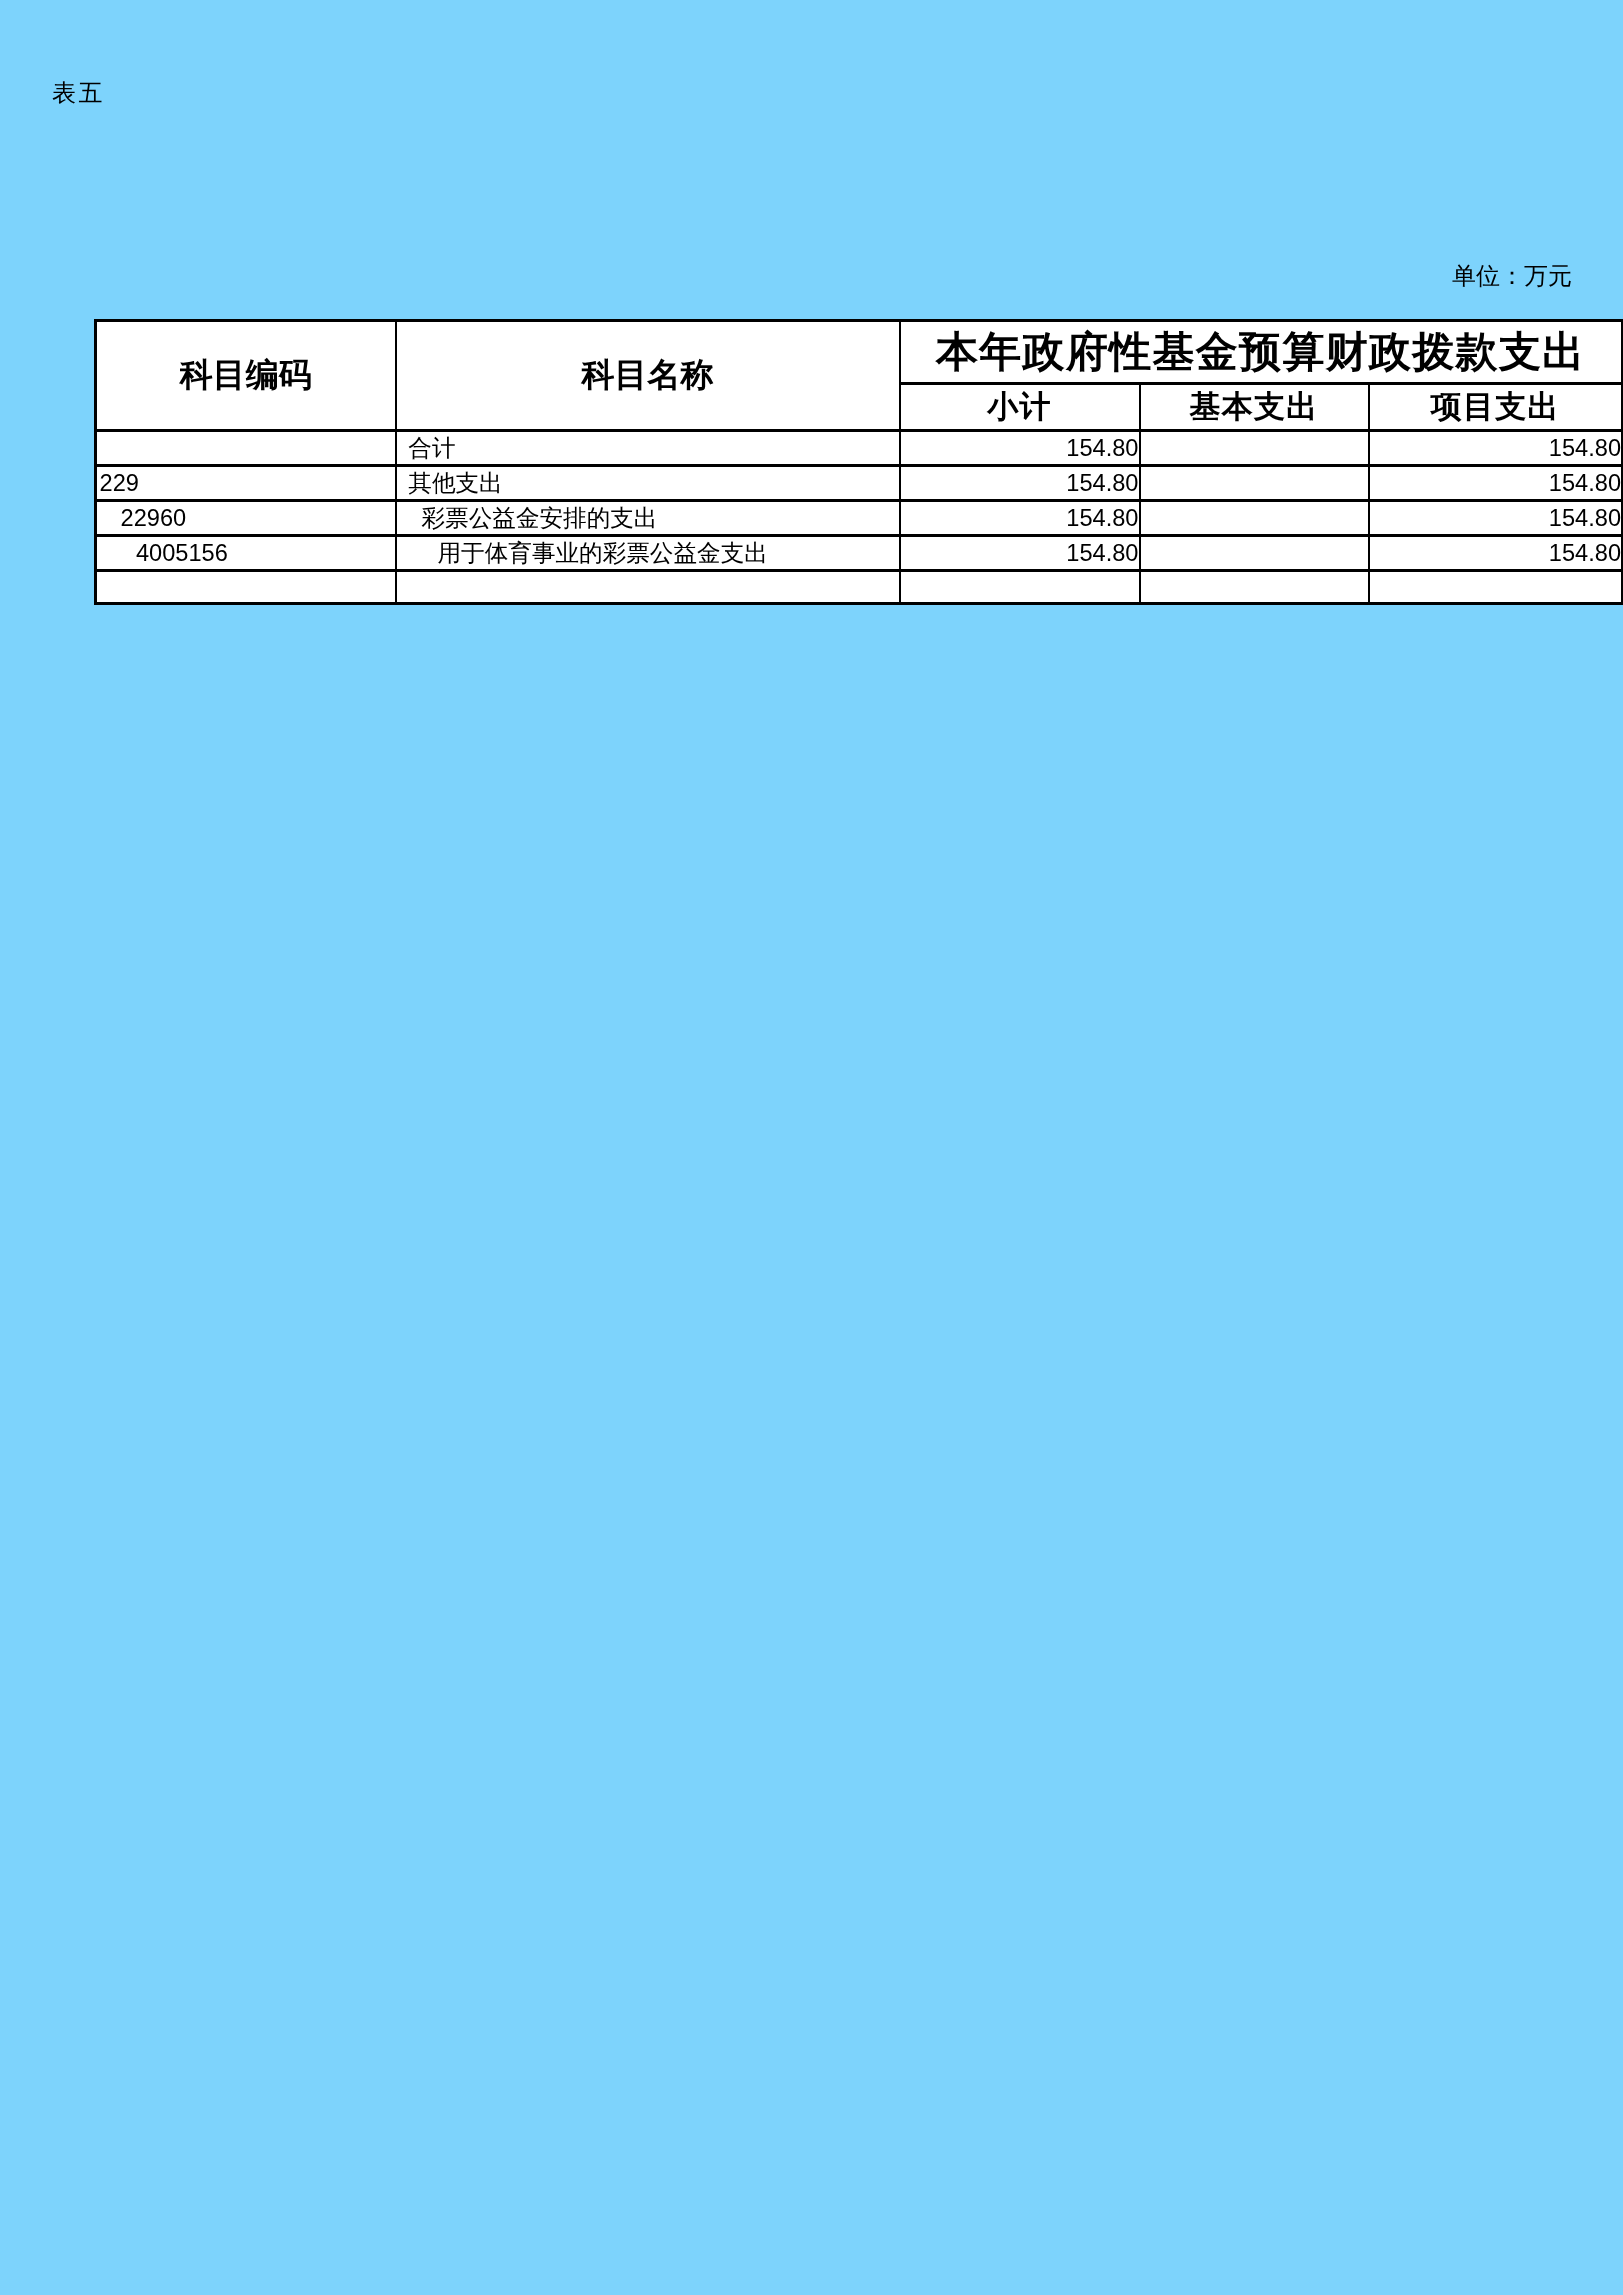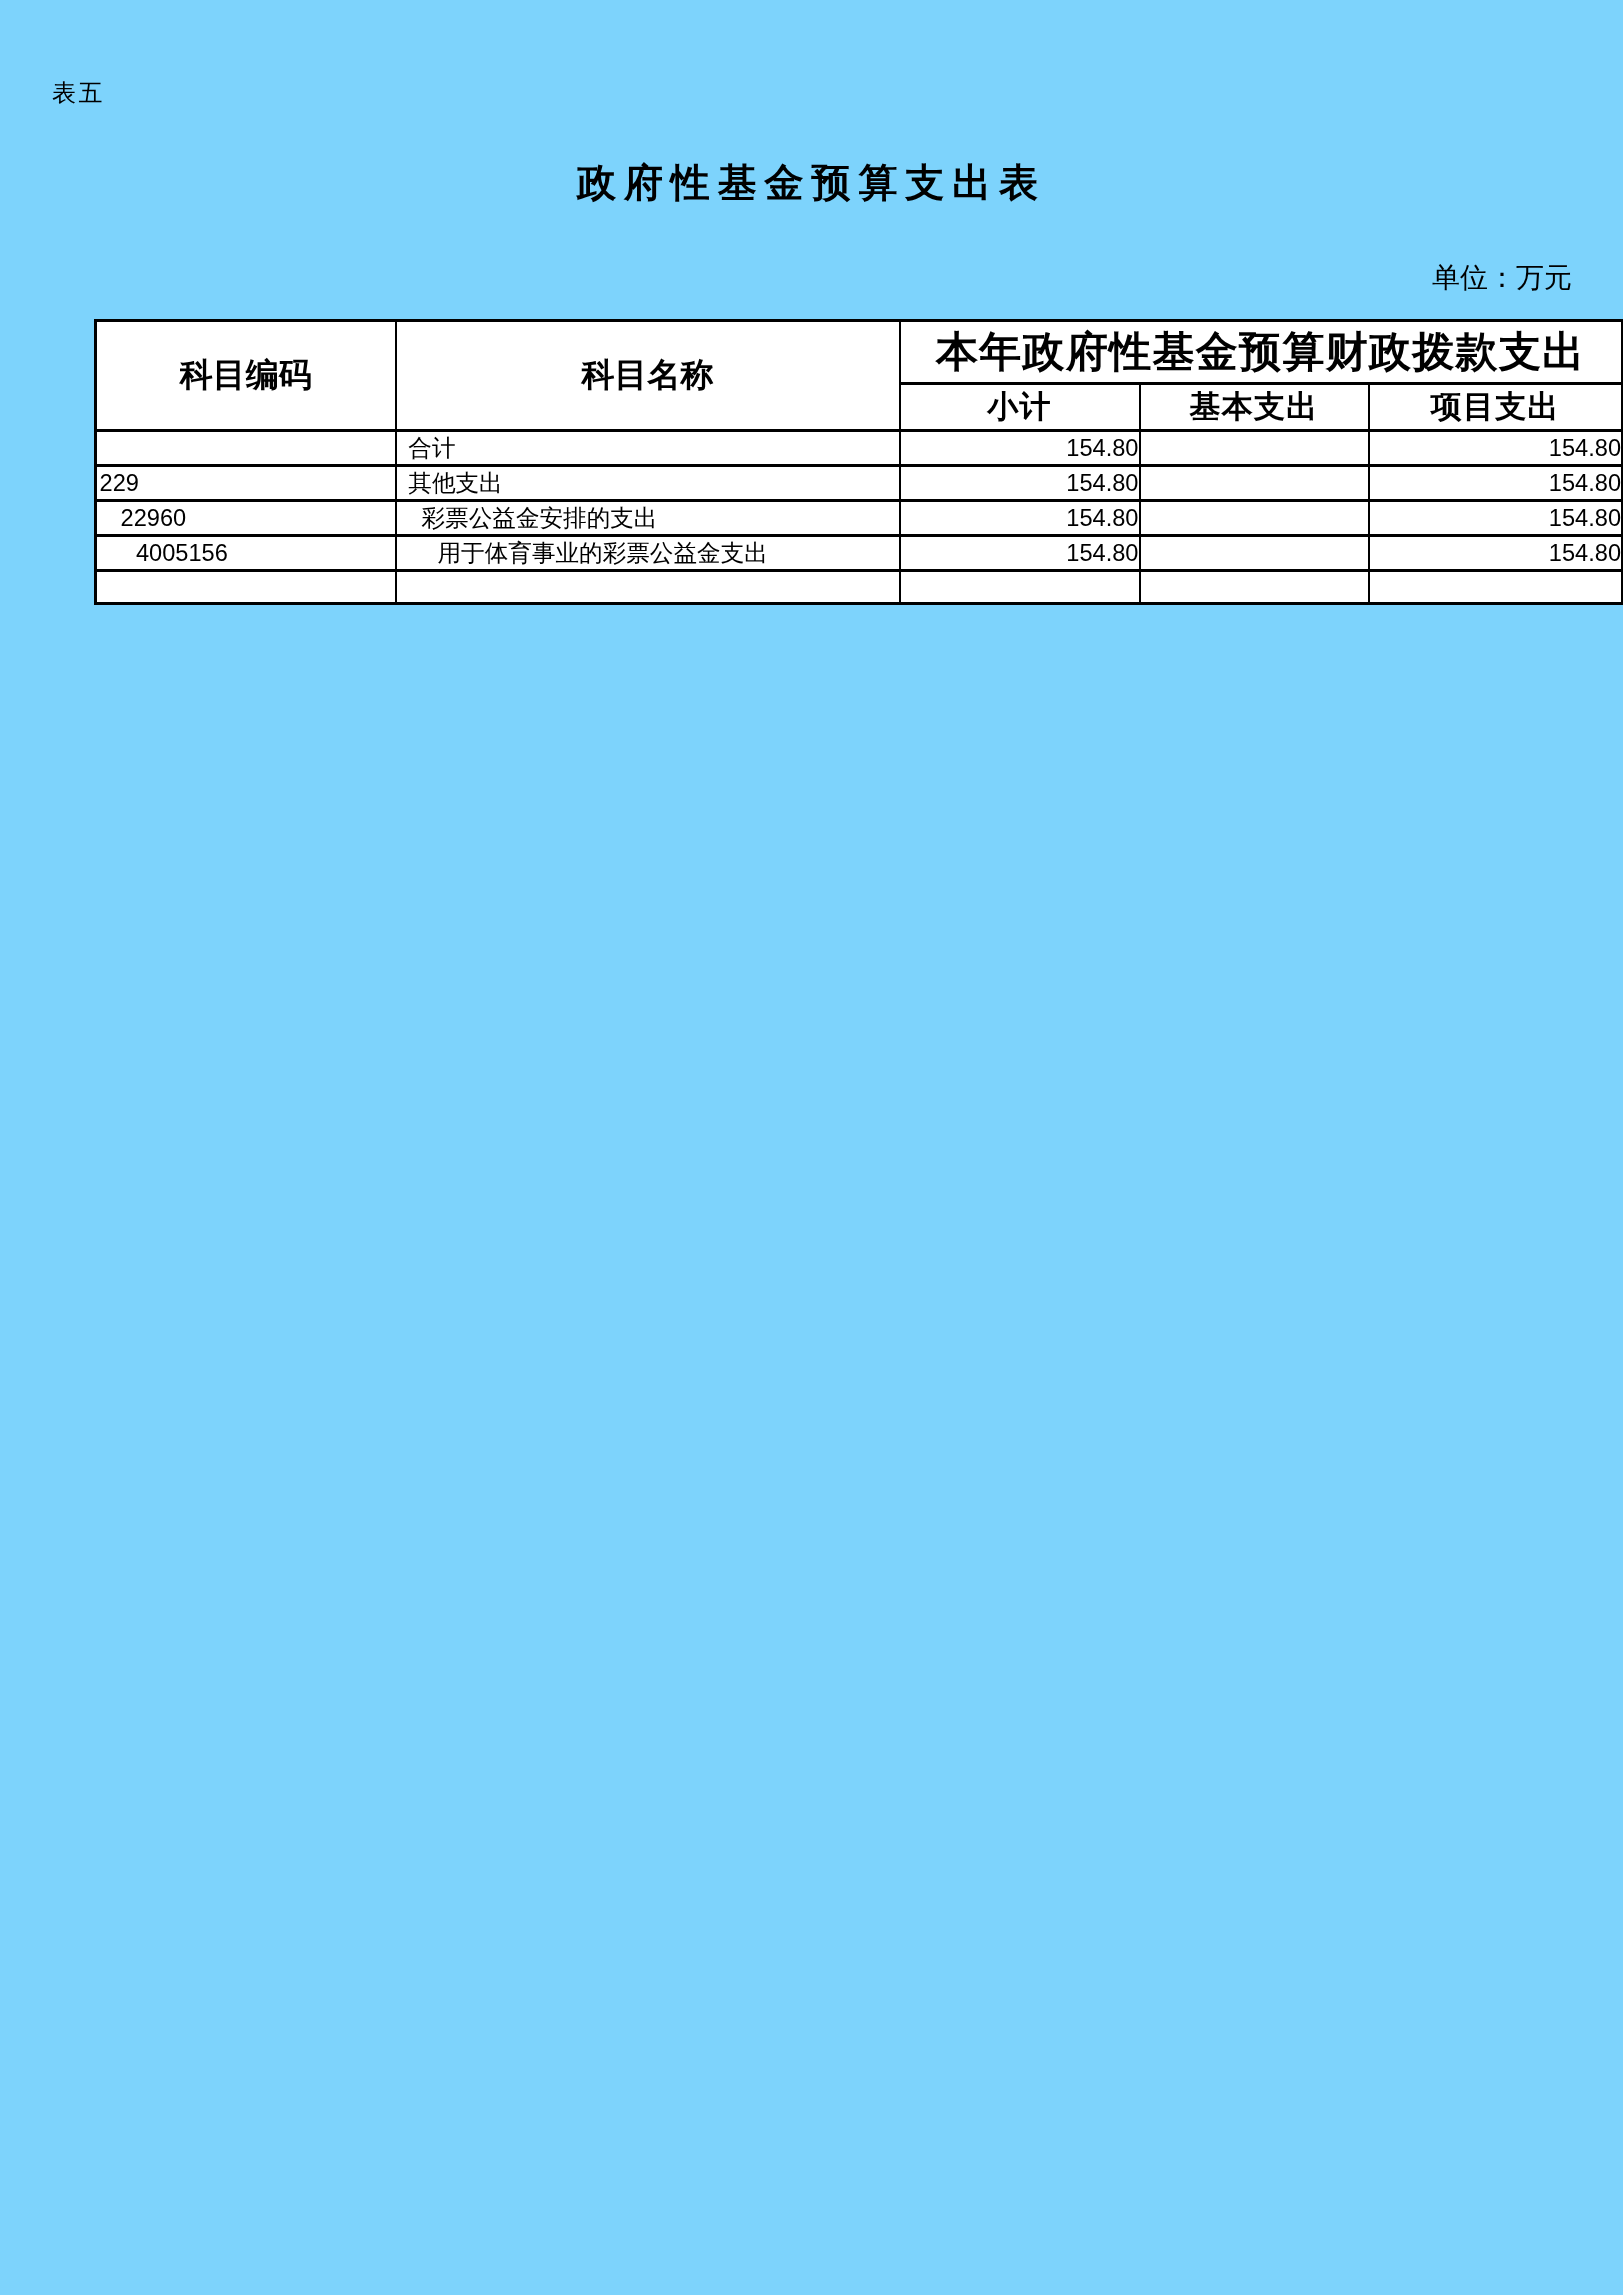--- a/index.html
+++ b/index.html
@@ -37,21 +37,21 @@
     text-align: center;
     font-size: 39px;
     font-weight: bold;
     letter-spacing: 7.9px;
     line-height: 1.1;
   }
   .unit-label {
     position: absolute;
     right: 51px;
     top: 263px;
-    font-size: 28px;
+    font-size: 24px;
     line-height: 1.1;
   }
   .table-wrap {
     position: absolute;
     left: 46px;
     top: 319px;
     width: 1526px;
     padding-left: 48px;
   }
   table.budget {
@@ -122,21 +122,20 @@
   td.name-cell.ind1 { padding-left: 25px; }
   td.name-cell.ind2 { padding-left: 41px; margin-top: 25px; }
 </style>
 </head>
 <body>
 
 <div class="page">
 
   <div class="sheet-label">表五</div>
 
-  <div class="doc-title">政府性基金预算支出表</div>
 
   <div class="unit-label">单位：万元</div>
 
   <div class="table-wrap">
     <table class="budget">
       <colgroup>
         <col class="c1">
           <col class="c2">
           <col class="c3">
           <col class="c4">

